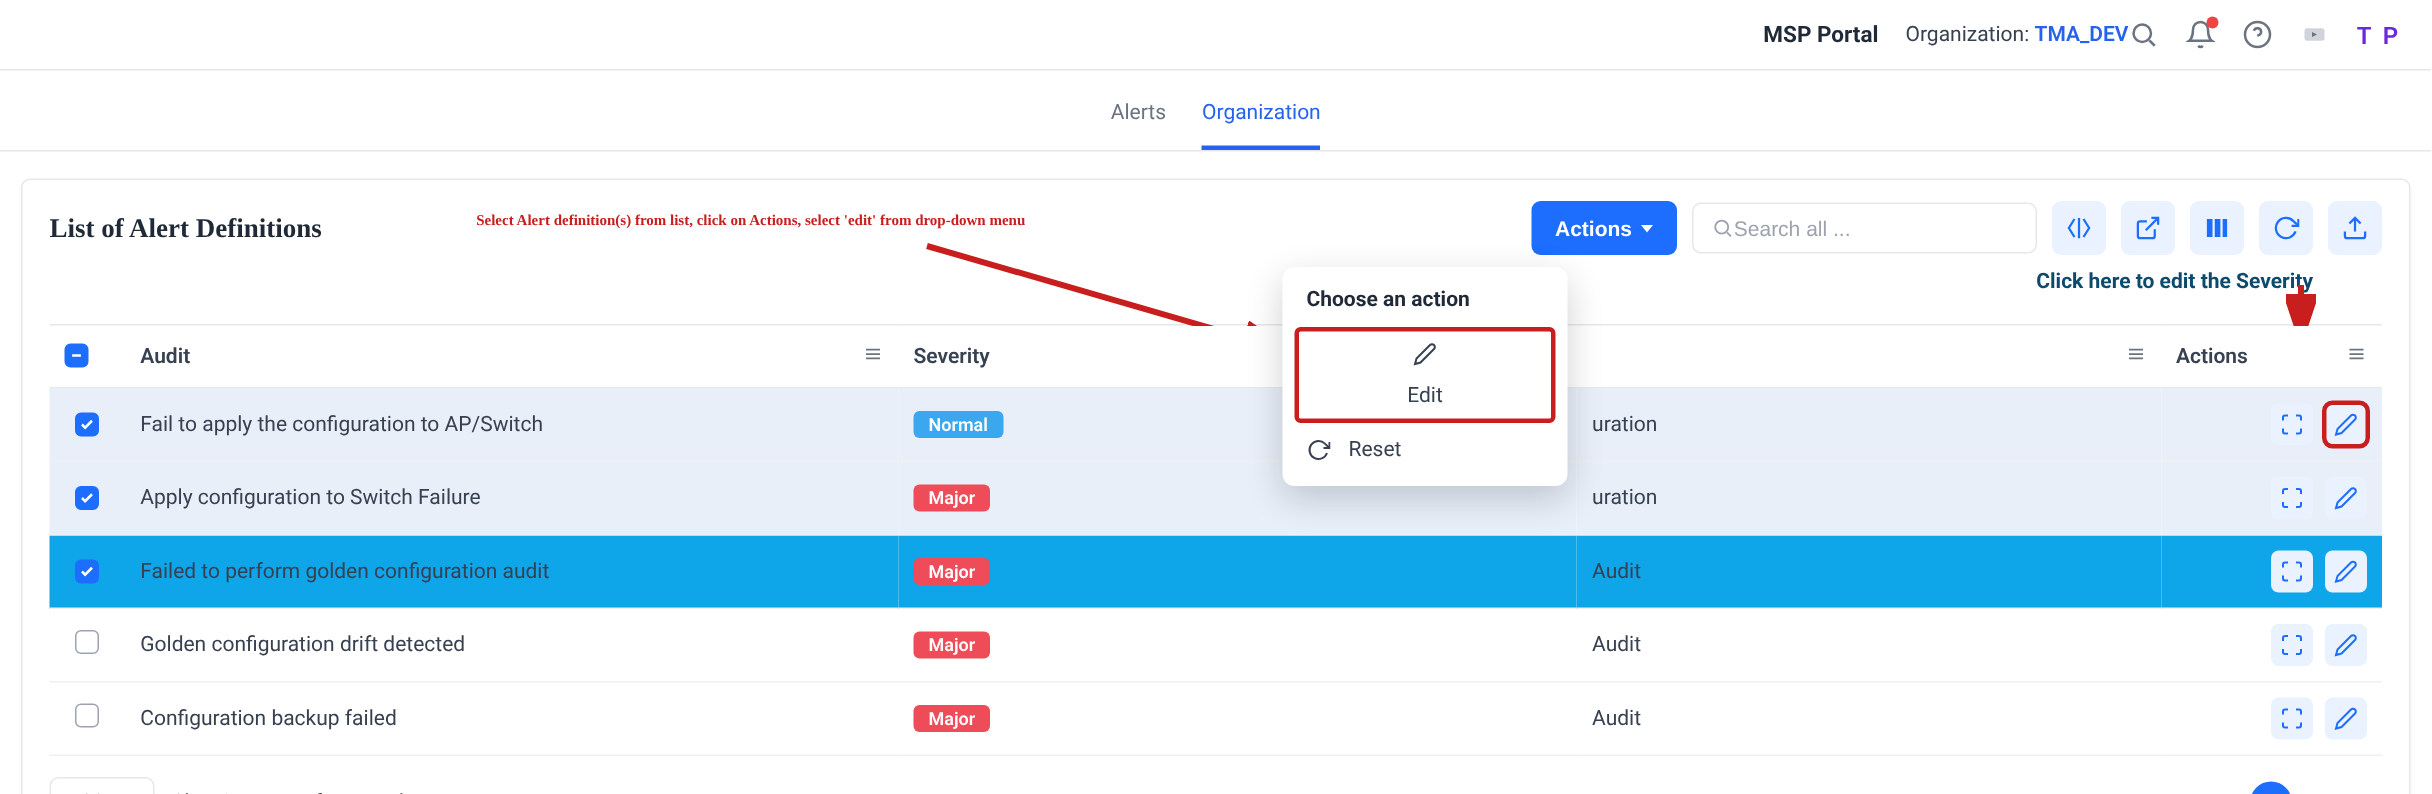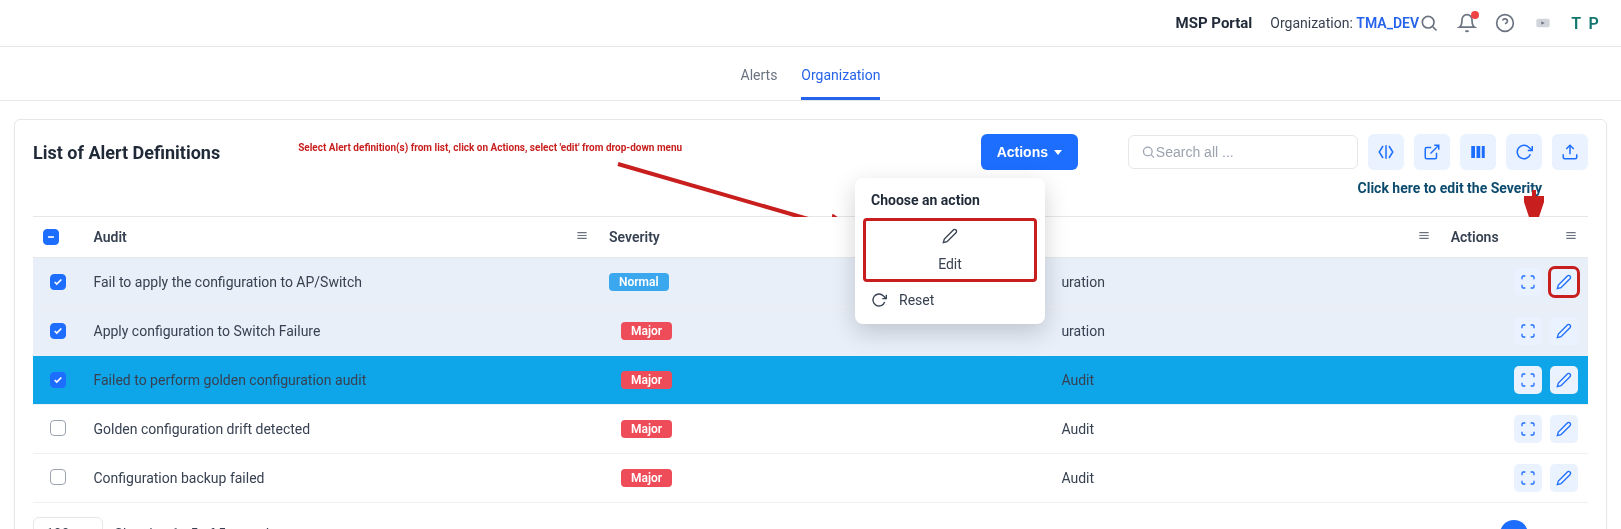--- a/index.html
+++ b/index.html
@@ -7,39 +7,39 @@
   
   
   .topbar { display: flex; align-items: center; justify-content: flex-end; padding: 8px 20px; border-bottom: 1px solid #e5e7eb; }
   .topbar-left { display: flex; align-items: center; gap: 18px; }
   .brand { font-weight: 700; color: #1f2937; font-size: 15px; }
   .org-label { font-size: 14px; color: #374151; }
   .org-name { color: #2563eb; font-weight: 600; }
   .topbar-right { display: flex; align-items: center; gap: 18px; }
   .top-icon { width: 20px; height: 20px; display: flex; align-items: center; justify-content: center; color: #6b7280; position: relative; cursor: pointer; }
   .notif-dot { position: absolute; top: -2px; right: -2px; width: 8px; height: 8px; background: #ef4444; border-radius: 50%; }
-  .avatar { width: 30px; height: 30px; display: flex; align-items: center; justify-content: center; font-weight: 600; color: #0f766e; font-size: 16px; letter-spacing: 2px; }
+  .avatar { width: 30px; height: 30px; display: flex; align-items: center; justify-content: center; font-weight: 600; color: #6d28d9; font-size: 16px; letter-spacing: 2px; }
 
   
   .tabs { display: flex; gap: 24px; padding: 0 20px; border-bottom: 1px solid #e5e7eb; margin-top: 6px; justify-content: center; }
   .tab { padding: 14px 0; color: #6b7280; cursor: pointer; font-size: 14px; }
   .tab.active { color: #2563eb; border-bottom: 3px solid #2563eb; }
 
   
   .card { margin: 18px 14px; border: 1px solid #e5e7eb; border-radius: 6px; padding: 14px 18px 18px; position: relative; box-shadow: 0 1px 3px rgba(0,0,0,0.04); }
 
   .card-header-row { display: flex; align-items: center; justify-content: space-between; }
-  .title-area { display: flex; align-items: flex-start; gap: 40px; }
+  .title-area { display: flex; align-items: flex-start; gap: 56px; font-family: Liberation Serif, serif; }
   .card-title { font-size: 18px; font-weight: 700; color: #1f2937; }
   .annot1 { color: #c81e1e; font-weight: 700; font-size: 10px; text-align: center; width: 460px; }
 
   .toolbar-right { display: flex; align-items: center; gap: 10px; }
   .btn-primary { background: #1d6eff; color: #fff; border: none; border-radius: 6px; padding: 10px 16px; font-size: 14px; font-weight: 600; display: flex; align-items: center; gap: 6px; cursor: pointer; }
   .caret-down { width:0; height:0; border-left:4px solid transparent; border-right:4px solid transparent; border-top:5px solid #fff; }
-  .search-box { display: flex; align-items: center; gap: 0; border: 1px solid #e5e7eb; border-radius: 6px; padding: 8px 12px; width: 230px; margin-left: 40px; }
+  .search-box { display: flex; align-items: center; gap: 0; border: 1px solid #e5e7eb; border-radius: 6px; padding: 8px 12px; width: 230px; }
   .search-box input { border: none; outline: none; font-size: 14px; width: 100%; color: #374151; }
   .search-box input::placeholder { color: #9ca3af; }
   .tool-btn { width: 36px; height: 36px; display: flex; align-items: center; justify-content: center; background: #eaf2ff; border-radius: 6px; color: #1d6eff; cursor: pointer; }
   .tool-btn svg { width: 18px; height: 18px; }
 
   
   .annot2 { position: absolute; right: 64px; top: 60px; color: #0c4a6e; font-weight: 700; font-size: 14px; }
 
   
   .tbl { width: 100%; border-collapse: collapse; margin-top: 46px; }
@@ -55,21 +55,21 @@
   .col-cat { width: 370px; }
   .col-act { width: 140px; text-align: right; }
 
   .chk { width: 16px; height: 16px; border-radius: 4px; display: inline-flex; align-items: center; justify-content: center; border: 1.5px solid #9ca3af; background: #fff; cursor: pointer; }
   .chk.checked { background: #1d6eff; border-color: #1d6eff; color: #fff; }
   .chk.checked.indet { background: #1d6eff; border-color: #1d6eff; }
   .chk svg { width: 10px; height: 10px; }
 
   .badge { display: inline-block; padding: 2px 10px; border-radius: 4px; font-size: 12px; font-weight: 600; color: #fff; }
   .badge.normal { background: #3ba7ee; }
-  .badge.major { background: #ee4c58; margin-left: 12px; }
+  .badge.major { background: #ee4c58; }
 
   .row-actions { display: flex; gap: 8px; justify-content: flex-end; }
   .row-act-btn { width: 28px; height: 28px; display: flex; align-items: center; justify-content: center; background: #eaf2ff; border-radius: 5px; color: #1d6eff; cursor: pointer; }
   .row-act-btn.boxed-red { outline: 3px solid #c81e1e; outline-offset: -1px; }
   .row-act-btn svg { width: 16px; height: 16px; }
 
   
   .actions-menu { position: absolute; top: 58px; left: 840px; background: #fff; border-radius: 8px; box-shadow: 0 8px 24px rgba(0,0,0,0.18); width: 190px; padding-bottom: 6px; z-index: 10; }
   .actions-menu-title { font-weight: 700; font-size: 14px; padding: 14px 16px 10px; color: #1f2937; }
   .menu-item { display: flex; align-items: center; gap: 12px; padding: 10px 16px; font-size: 14px; color: #374151; cursor: pointer; }

